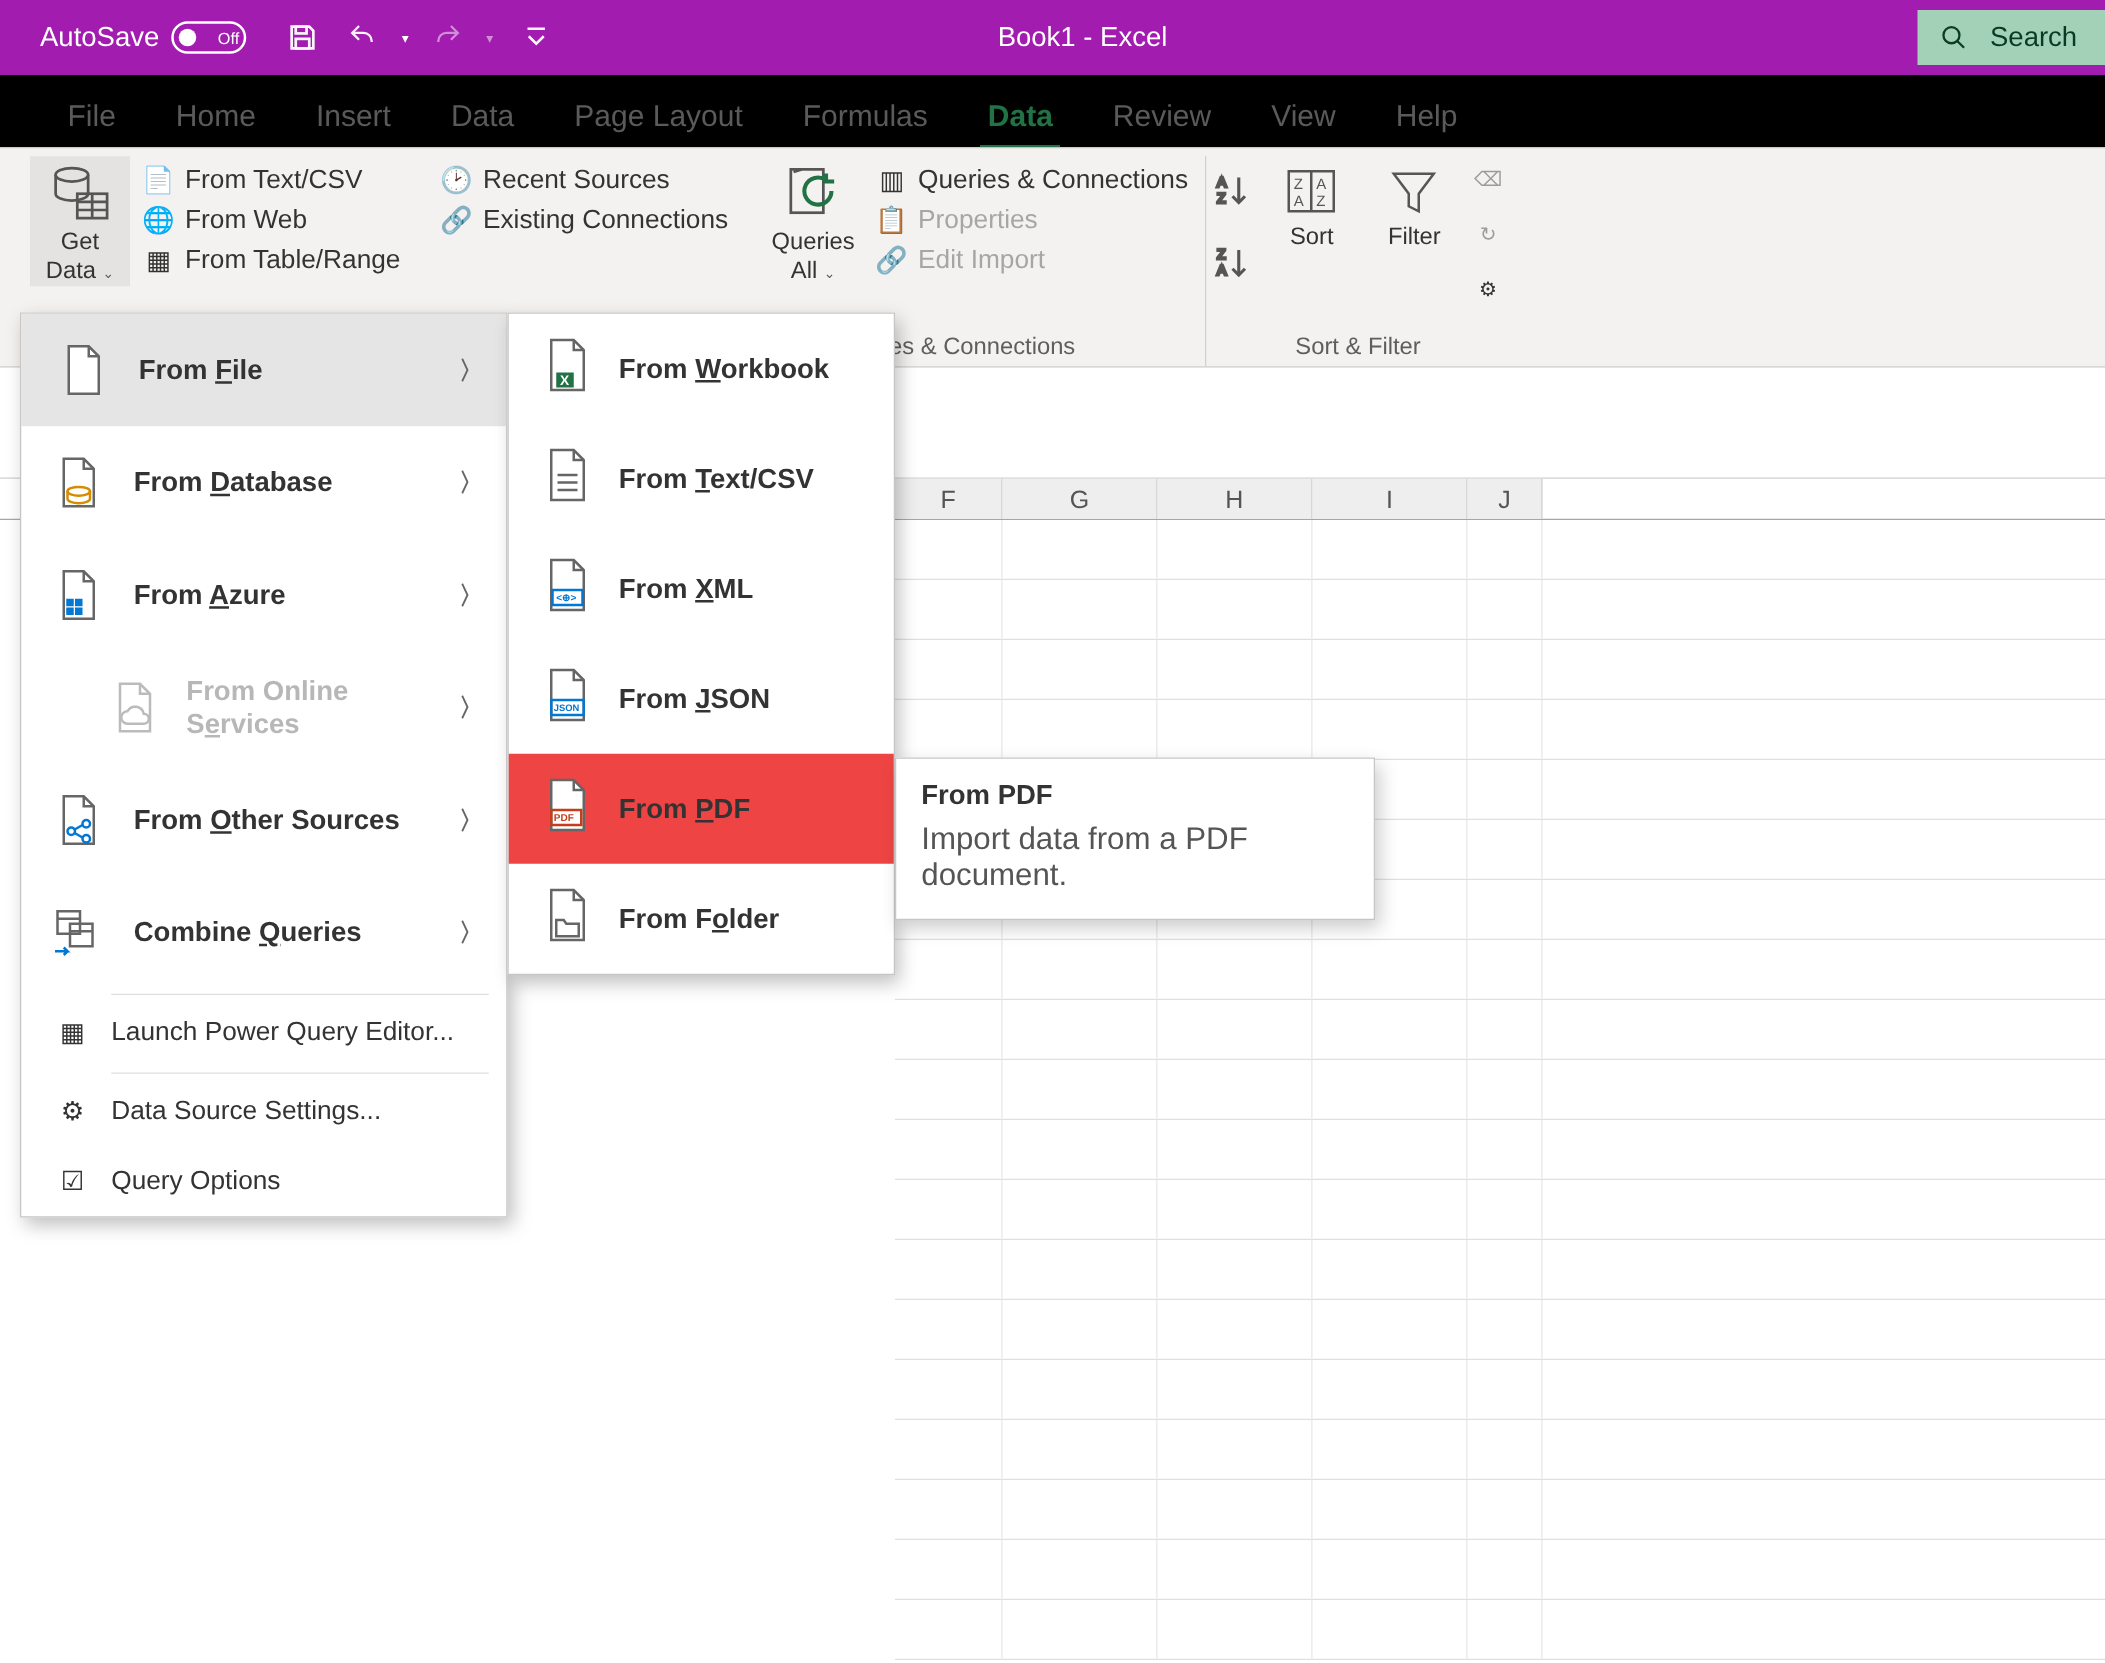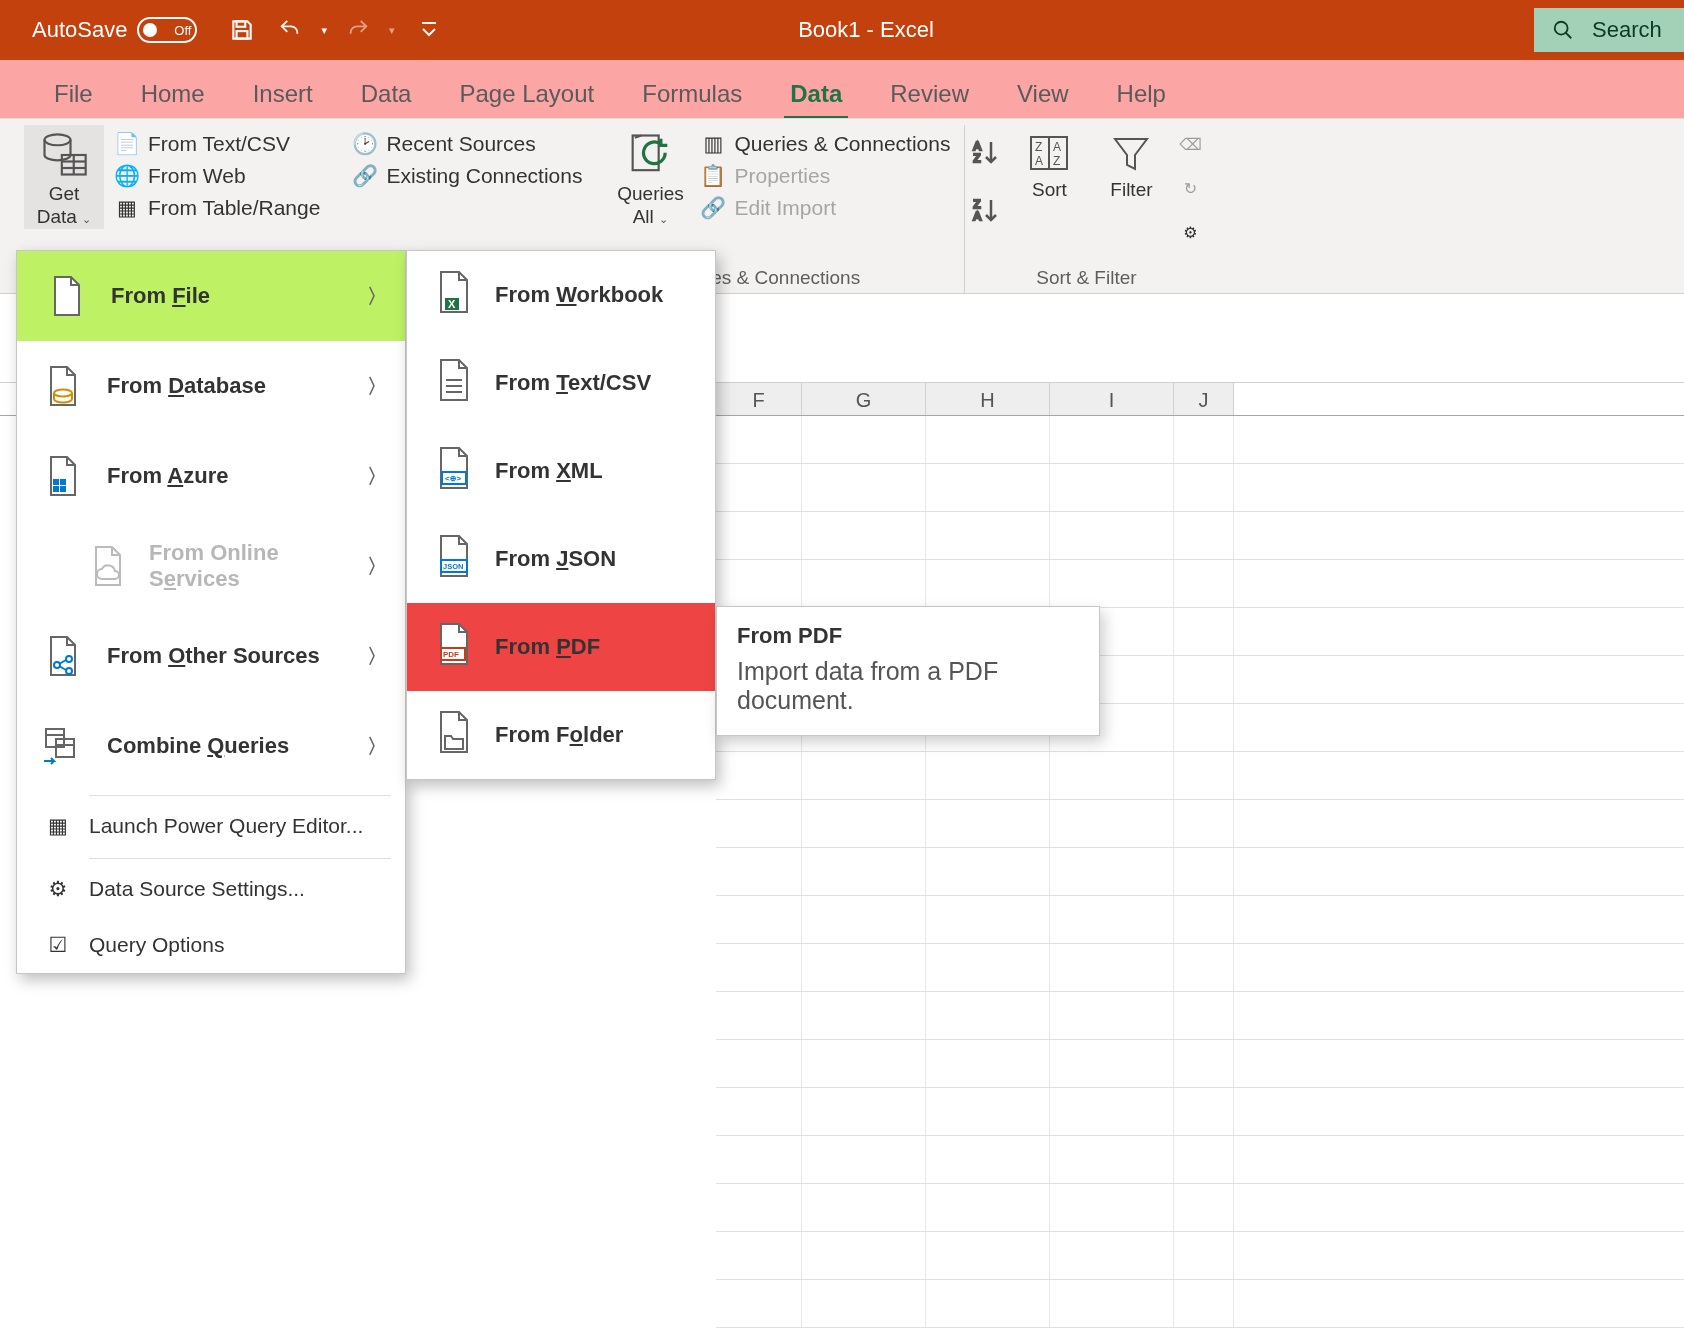--- a/index.html
+++ b/index.html
@@ -7,21 +7,21 @@
     margin: 0;
     font-family: "Segoe UI", Arial, sans-serif;
     background: #fff;
     width: 1684px;
     height: 1330px;
     overflow: hidden;
     color: #333;
   }
   
   .titlebar {
-    background: #c2410c;
+    background: #a21caf;
     height: 60px;
     display: flex;
     align-items: center;
     color: #fff;
     font-size: 22px;
     position: relative;
   }
   .autosave {
     display: flex;
     align-items: center;
@@ -62,21 +62,21 @@
     color: #073b22;
     font-size: 22px;
   }
   .search-box svg { margin-right: 18px; }
 
   
   .ribbon-tabs {
     display: flex; align-items: flex-end;
     padding-left: 30px;
     height: 58px;
-    background: #fca5a5;
+    background: #000000;
     gap: 0;
     font-size: 24px;
   }
   .ribbon-tab {
     padding: 14px 24px 10px 24px;
     color: #5a5a5a;
     cursor: pointer;
   }
   .ribbon-tab.active {
     color: #217346;
@@ -130,21 +130,21 @@
     box-shadow: 4px 6px 14px rgba(0,0,0,.25);
     z-index:10;
   }
   .menu1-item {
     display:flex; align-items:center; gap:22px;
     height: 90px;
     padding: 0 18px 0 24px;
     font-size:22px; font-weight:600; color:#333;
   }
   .menu1-item .arrow { margin-left:auto; font-size:20px; color:#666;}
-  .menu1-item.selected { background:#bef264;padding-left:28px; }
+  .menu1-item.selected { background:#e5e5e5;padding-left:28px; }
   .menu1-item.disabled { color:#b7b7b7;margin-left:48px; }
   .menu1-item .micon { width:44px; height:44px; display:flex; align-items:center; justify-content:center;}
   .menu1-sep { height:1px; background:#e1dfdd; margin: 4px 14px 2px 72px; }
   .menu1-small {
     display:flex; align-items:center; gap:18px;
     height:56px; padding:0 18px 0 28px;
     font-size:21px; color:#333;
   }
 
   .menu2 {

